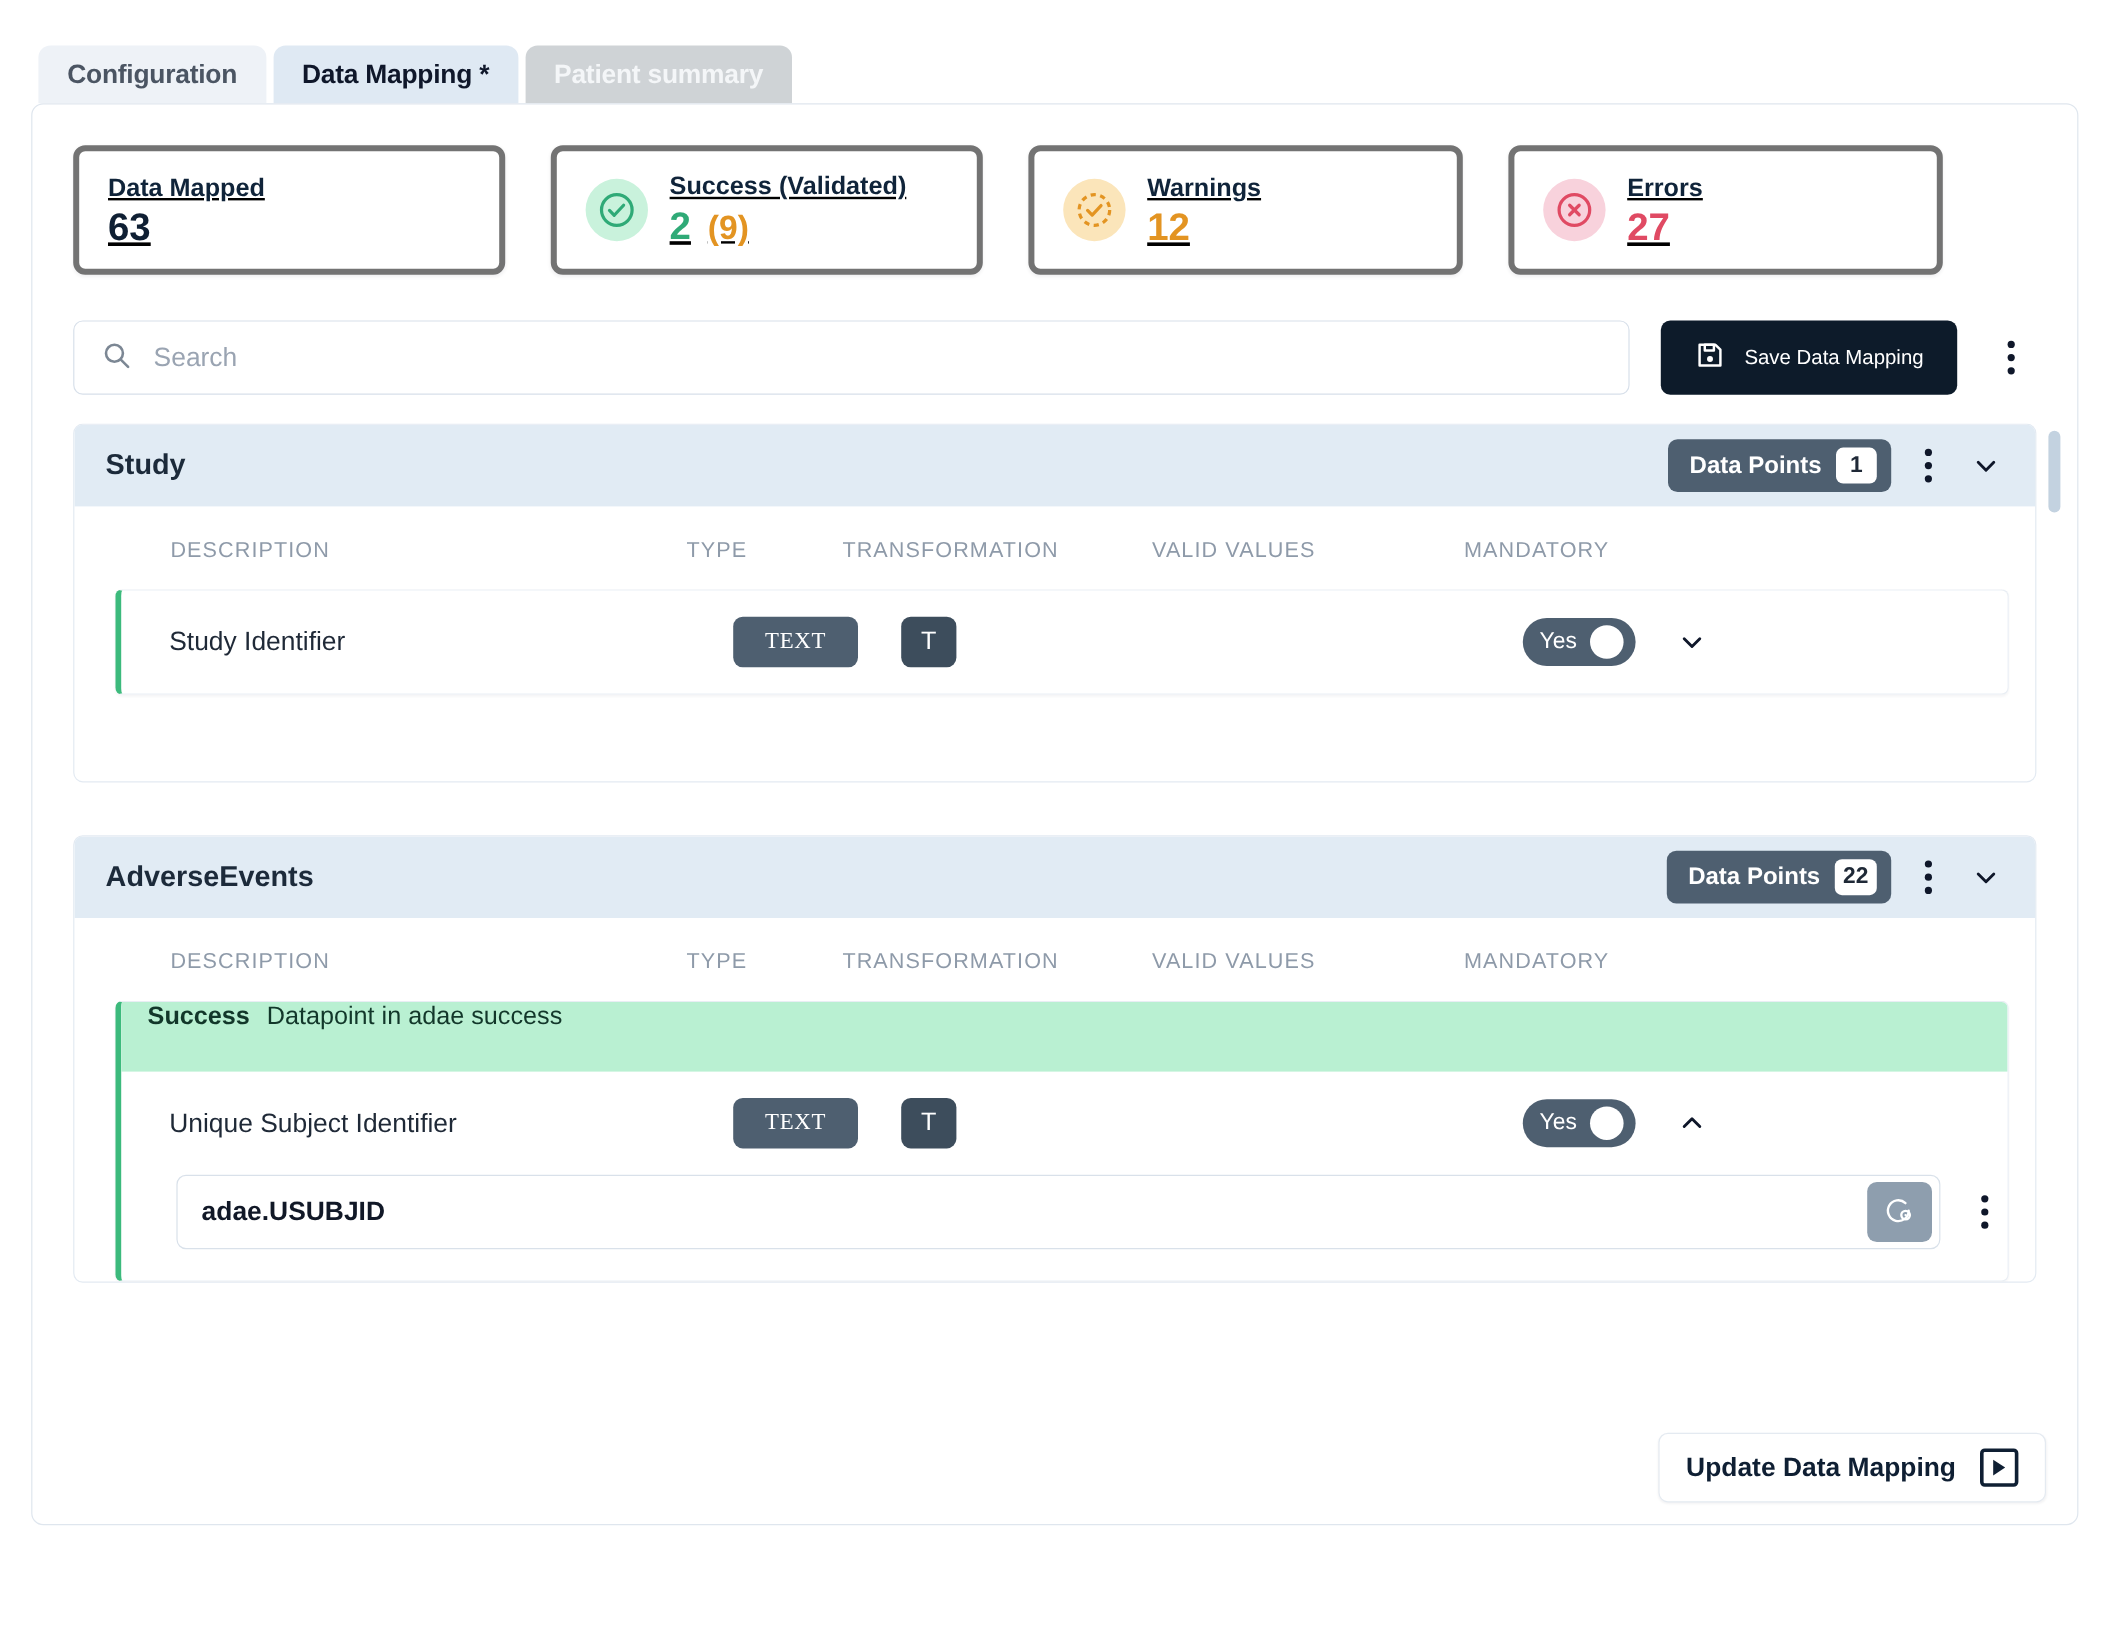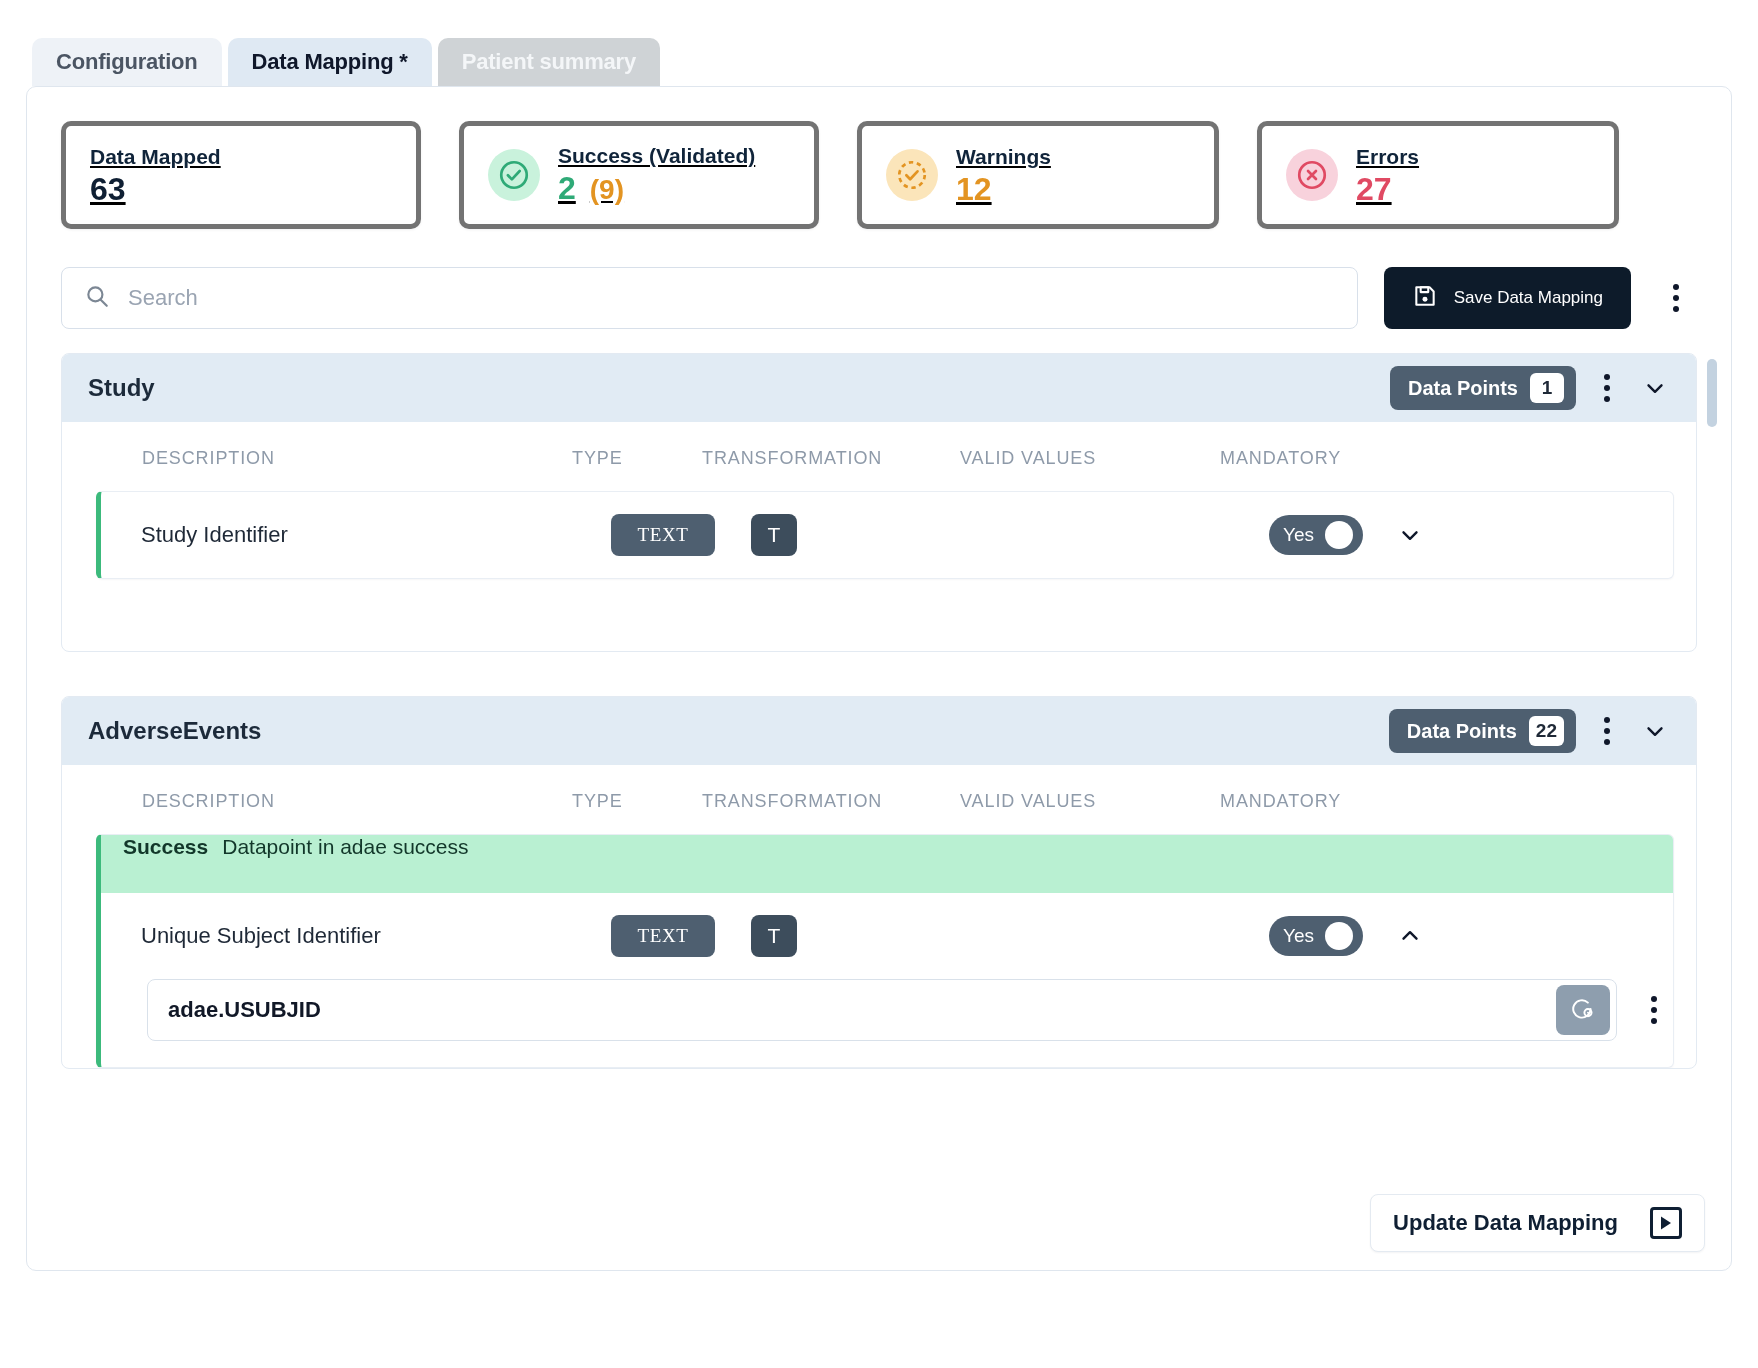--- a/index.html
+++ b/index.html
@@ -294,21 +294,21 @@
   .footer {
     position: absolute;
     right: 26px;
     bottom: 18px;
   }
   .update-btn {
     height: 58px;
     background: #fff;
     border: 1px solid #e4eaf1;
     border-radius: 8px;
-    display: flex; align-items: center; gap: 32px;
+    display: flex; align-items: center; gap: 20px;
     padding: 0 22px;
     font-size: 22px; font-weight: 700; color: #0f1f33;
     cursor: pointer;
     font-family: "Liberation Sans", sans-serif;
     box-shadow: 0 1px 2px rgba(16,24,40,.05);
   }
   .play-box {
     width: 32px; height: 32px;
     border: 3px solid #0f1f33;
     border-radius: 4px;

